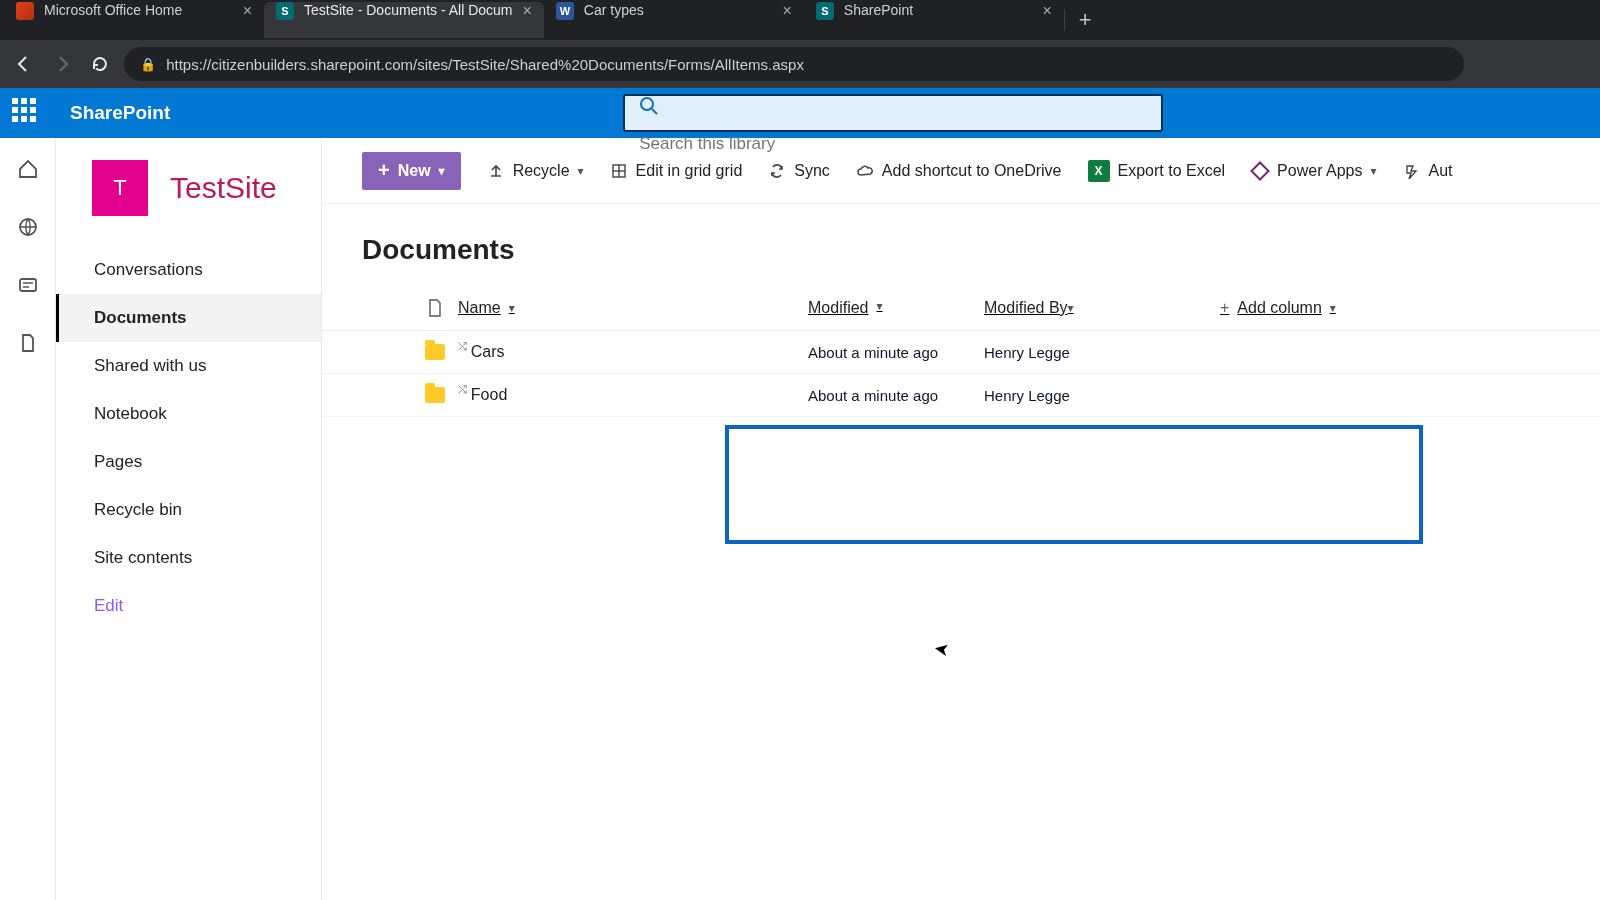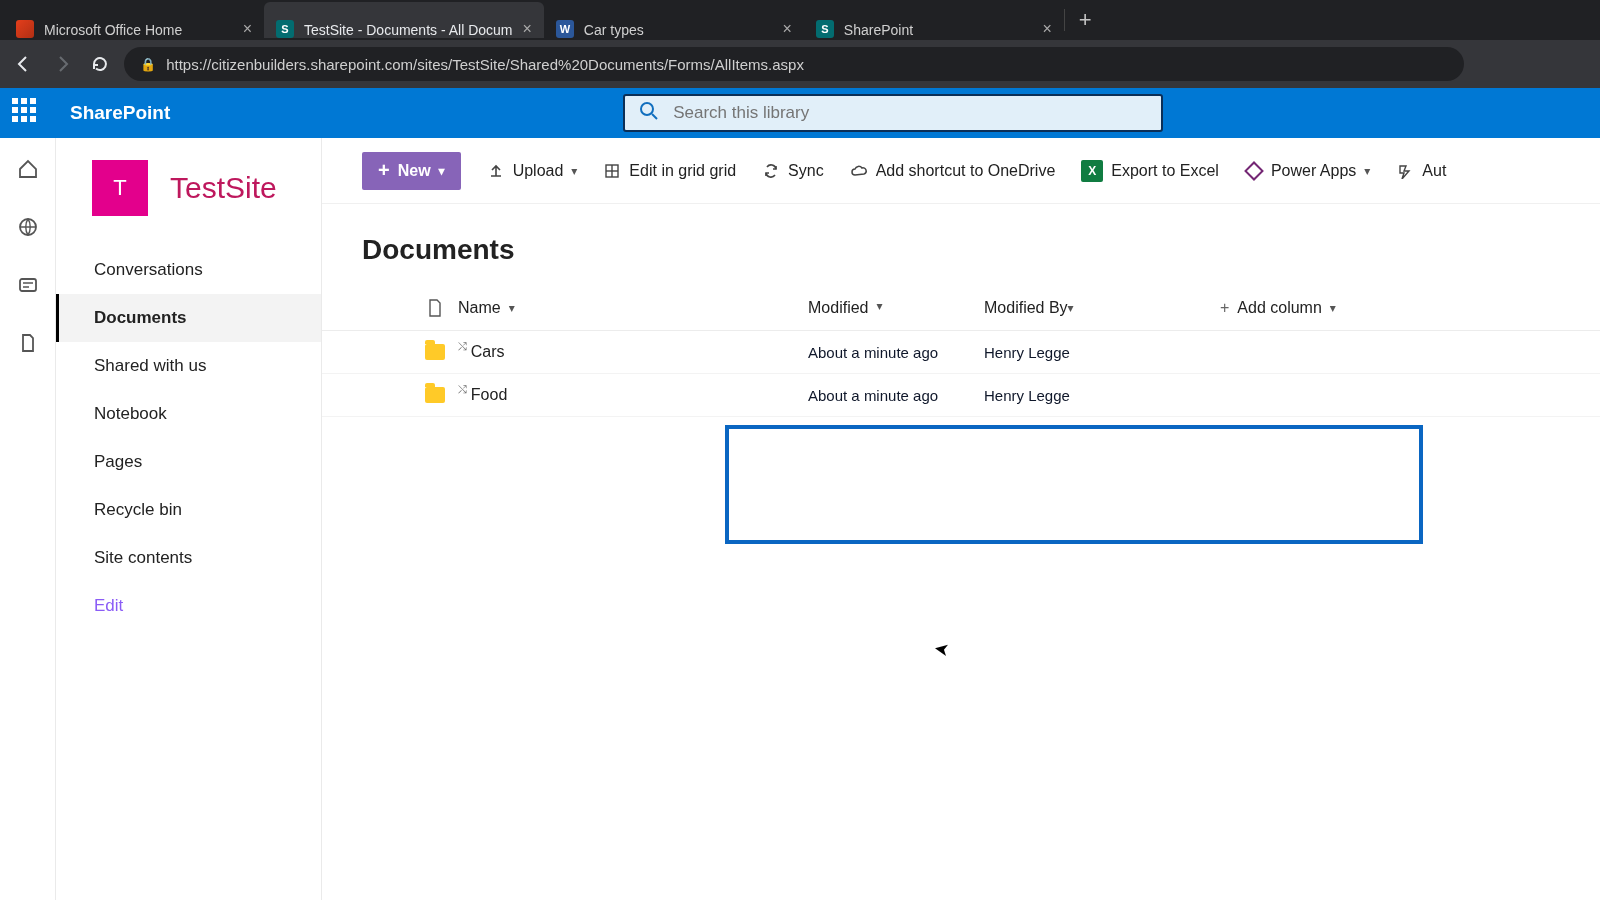--- a/index.html
+++ b/index.html
@@ -1,39 +1,39 @@
 <!DOCTYPE html>
 <html><head>
 <meta charset="utf-8">
 <style>
   * { margin: 0; padding: 0; box-sizing: border-box; font-family: "Segoe UI", Arial, sans-serif; }
   body { background: #fff; width: 1600px; height: 900px; overflow: hidden; }
 
   
   .browser-tabs { background: #202124; height: 40px; display: flex; align-items: center; padding: 0 4px; }
-  .tab { display: flex; align-items: flex-end; color: #d0d0d0; padding: 0 12px; height: 36px; border-radius: 6px 6px 0 0; font-size: 14px; gap: 10px; min-width: 260px; max-width: 285px; }
+  .tab { display: flex; align-items: flex-start; color: #d0d0d0; padding: 0 12px; height: 36px; border-radius: 6px 6px 0 0; font-size: 14px; gap: 10px; min-width: 260px; max-width: 285px; }
   .tab.active { background: #35363a; color: #e8eaed; }
   .tab .favicon { width: 18px; height: 18px; border-radius: 3px; flex-shrink: 0; }
   .tab .title { flex: 1; white-space: nowrap; overflow: hidden; text-overflow: ellipsis; }
   .tab .close { font-size: 16px; color: #a9a9a9; cursor: pointer; }
   .new-tab { color: #c4c4c4; font-size: 22px; padding: 0 14px; cursor: pointer; }
   .tab-sep { width:1px; height:22px; background:#444; }
 
   .addr-bar { background: #35363a; height: 48px; display: flex; align-items: center; gap: 10px; padding: 0 10px; }
   .nav-btn { width: 28px; height: 28px; display:flex; align-items:center; justify-content:center; color:#c4c4c4; }
   .url-field { flex:1; background: #202124; border-radius: 20px; height: 34px; display:flex; align-items:center; padding: 0 16px; color:#cfcfcf; font-size:15px; gap:10px; max-width: 1340px;}
   .url-field .lock { color:#9aa0a6; font-size:13px; }
 
   
   .sp-header { background: #0078d4; height: 50px; display: flex; align-items: center; padding: 0 12px; gap: 28px; }
   .waffle { width: 30px; height:30px; display:grid; grid-template-columns:repeat(3,6px); grid-template-rows:repeat(3,6px); gap:3px; cursor:pointer;}
   .waffle span { background:#fff; width:6px; height:6px; }
   .sp-brand { color:#fff; font-weight:600; font-size:19px; }
   .search-wrap { flex:1; display:flex; justify-content:center; }
-  .search-box { background:#e1eff9; border:2px solid #0b2f57; border-radius:3px; width: 540px; height:38px; display:flex; align-items:center; gap:14px; padding:0 14px;}
+  .search-box { background:#e1eff9; border:2px solid #0b2f57; border-radius:3px; width: 540px; height:38px; display:flex; align-items:flex-start; gap:14px; padding:0 14px;flex-direction:column;}
   .search-box input { border:none; outline:none; background:transparent; font-size:17px; color:#444; flex:1; }
   .search-icon { color:#106ebe; }
 
   
   .content { display:flex; height: calc(900px - 40px - 48px - 50px); }
   .rail { width:56px; border-right:1px solid #eaeaea; display:flex; flex-direction:column; align-items:center; padding-top:20px; gap:36px;}
   .rail-icon { width:22px; height:22px; color:#555; display:flex; align-items:center; justify-content:center; }
 
   .sidebar { width: 266px; border-right:1px solid #eaeaea; }
   .site-head { display:flex; align-items:center; gap:22px; padding: 22px 0 24px 36px;}
@@ -48,21 +48,21 @@
 
   .toolbar { display:flex; align-items:center; gap:26px; padding: 16px 0 16px 40px; border-bottom:1px solid #f0f0f0; height: 66px;}
   .btn-new { background:#8764b8; color:#fff; height:38px; padding:0 16px; display:flex; align-items:center; gap:8px; font-size:16px; font-weight:600; border-radius:2px; cursor:pointer;}
   .tb-item { display:flex; align-items:center; gap:8px; color:#222; font-size:16px; cursor:pointer; white-space:nowrap;}
   .tb-icon { width:18px; height:18px; display:flex; align-items:center; justify-content:center; }
   .excel-ic { background:#107c41; color:#fff; width:22px; height:22px; font-size:12px; font-weight:700; display:flex; align-items:center; justify-content:center; border-radius:2px;}
   .pa-ic { transform: rotate(45deg); border:2px solid #742774; width:14px; height:14px;}
 
   .list-title { font-size:28px; font-weight:600; color:#222; padding: 30px 0 24px 40px; }
 
-  .grid-head { display:flex; align-items:center; padding: 8px 4px 12px 40px; border-bottom:1px solid #ececec;}
+  .grid-head { display:flex; align-items:center; padding: 8px 4px 12px 40px; border-bottom:1px solid #ececec;text-decoration:underline;}
   .col-sel { width: 50px; }
   .col-icon { width: 46px; display:flex; justify-content:center;}
   .col-name { width: 350px; font-size:16px; color:#222; display:flex; align-items:center; gap:8px; cursor:pointer;}
   .col-mod  { width: 176px; font-size:16px; color:#222; display:flex; gap:8px; cursor:pointer;}
   .col-by   { width: 176px; font-size:16px; color:#222; display:flex; align-items:center; gap:0; cursor:pointer;}
   .col-add  { font-size:16px; color:#222; display:flex; align-items:center; gap:8px; cursor:pointer;}
 
   .row { display:flex; align-items:center; padding: 12px 0 12px 40px; border-bottom:1px solid #f3f3f3;}
   .folder-ic { width:20px; height:16px; background:#ffca28; border-radius:2px; position:relative; }
   .folder-ic::before { content:""; position:absolute; top:-4px; left:0; width:10px; height:4px; background:#ffca28; border-radius:2px 2px 0 0;}
@@ -202,21 +202,21 @@
         <span style="font-size:20px;">+</span>
         <span>New</span>
         <span class="chev" style="color:#fff;">▾</span>
       </div>
       <div class="tb-item">
         <span class="tb-icon">
             <svg width="16" height="16" viewBox="0 0 16 16">
               <path d="M8 13V3M4 7l4-4 4 4M3 13h10" stroke="#444" stroke-width="1.6" fill="none"></path>
             </svg>
           </span>
-        <span>Upload</span>
+        <span>Recycle</span>
         <span class="chev">▾</span>
       </div>
       <div class="tb-item">
         <span class="tb-icon">
             <svg width="16" height="16" viewBox="0 0 16 16">
               <rect x="2" y="2" width="12" height="12" stroke="#444" stroke-width="1.4" fill="none"></rect>
               <line x1="2" y1="8" x2="14" y2="8" stroke="#444" stroke-width="1.4"></line>
               <line x1="8" y1="2" x2="8" y2="14" stroke="#444" stroke-width="1.4"></line>
             </svg>
           </span>

